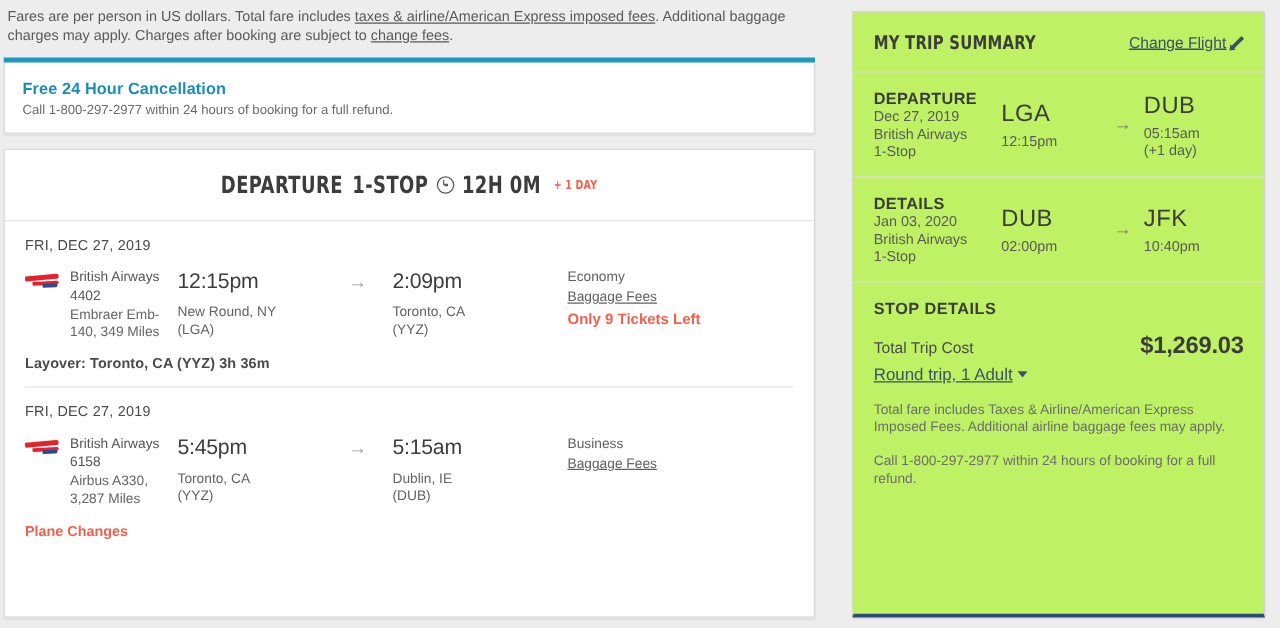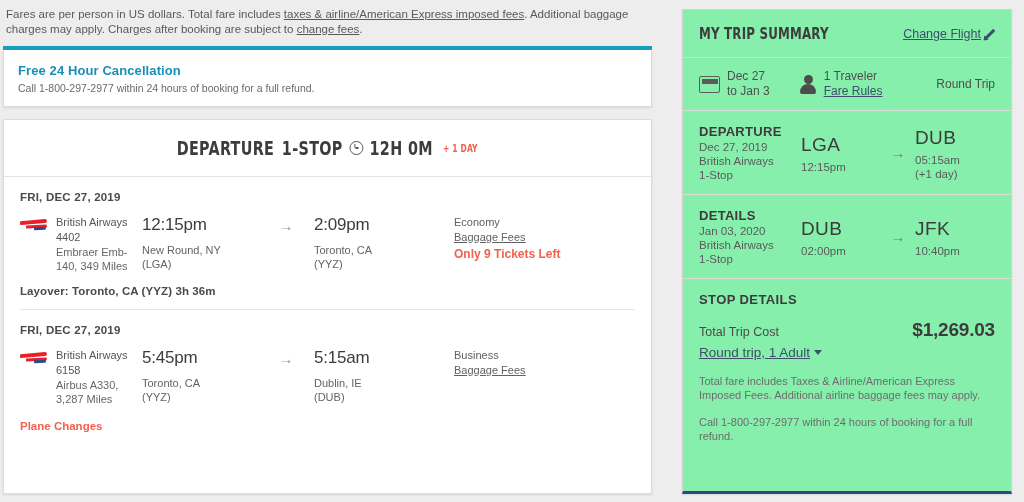--- a/index.html
+++ b/index.html
@@ -114,21 +114,21 @@
   .hd-plus {
     font-size: 10px;
     font-weight: bold;
     color: #f4604c;
     letter-spacing: 0.2px;
     margin-left: 3px;
   }
 
   .date-row {
     font-size: 11.5px;
-    font-weight: bold;
+    font-weight: normal;
     color: #4a4a4a;
     padding: 14px 0 0 16px;
     letter-spacing: 0.2px;
   }
 
   .seg {
     display: flex;
     padding: 12px 0 0 16px;
     position: relative;
   }
@@ -214,21 +214,21 @@
     padding: 14px 0 0 16px;
   }
 
   
   .sidebar {
     position: absolute;
     left: 682px;
     top: 9px;
     width: 330px;
     height: 485px;
-    background: #86efac;
+    background: #bef264;
     border: 1px solid #d3d3d3;
     border-bottom: 3px solid #2b4b7e;
     box-shadow: 0 1px 2px rgba(0,0,0,0.08);
   }
 
   .sb-head {
     height: 48px;
     border-bottom: 1px solid #d9d9d9;
     display: flex;
     align-items: center;
@@ -497,37 +497,20 @@
 <div class="sidebar">
 
   <div class="sb-head">
     <div class="sb-title">MY TRIP SUMMARY</div>
     <a class="change-flight" href="#">
       <span class="txt">Change Flight</span>
       <span class="pencil"></span>
     </a>
   </div>
 
-  <div class="sb-meta">
-    <div class="meta-blk">
-      <span class="cal-ico"></span>
-      <span>
-        <span class="meta-txt" style="display:block">Dec 27</span>
-        <span class="meta-txt" style="display:block">to Jan 3</span>
-      </span>
-    </div>
-    <div class="meta-blk" style="margin-left:30px">
-      <span class="person-ico"></span>
-      <span>
-        <span class="meta-txt" style="display:block">1 Traveler</span>
-        <a class="meta-link" href="#">Fare Rules</a>
-      </span>
-    </div>
-    <div class="meta-trip">Round Trip</div>
-  </div>
 
   <div class="leg">
     <div class="leg-left">
       <div class="leg-title">DEPARTURE</div>
       <div class="leg-line">Dec 27, 2019</div>
       <div class="leg-line">British Airways</div>
       <div class="leg-line">1-Stop</div>
     </div>
     <div class="leg-right">
       <div class="ap">

